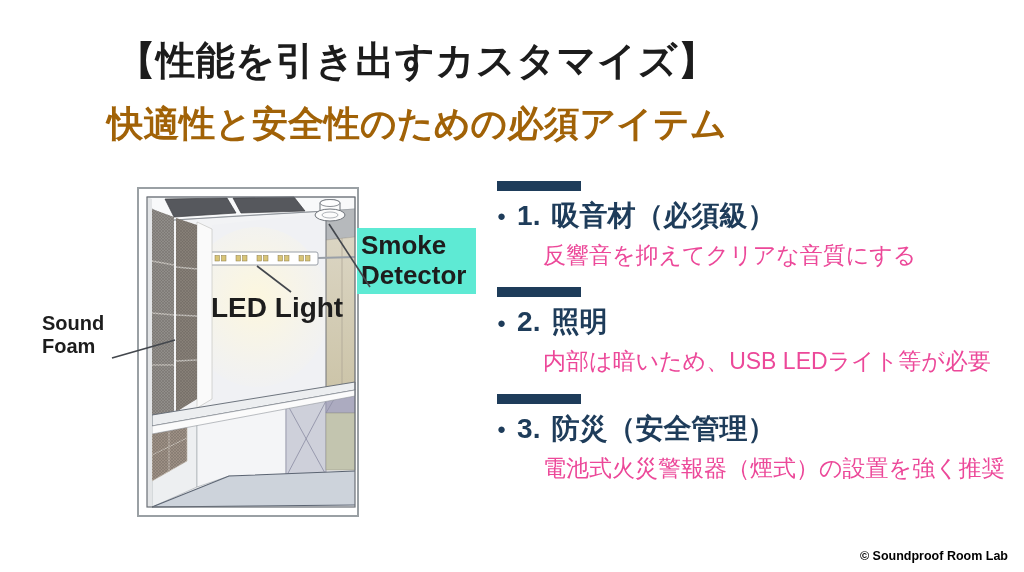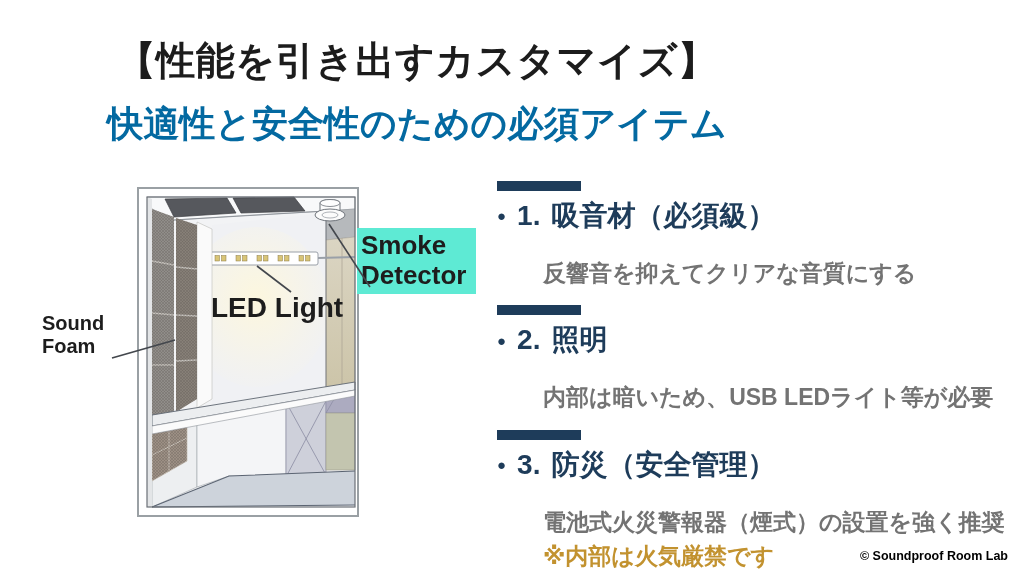--- a/index.html
+++ b/index.html
@@ -6,42 +6,42 @@
   body {
     width:1024px; height:572px;
     background:#ffffff;
     font-family:"Liberation Sans","DejaVu Sans",sans-serif;
     position:relative; overflow:hidden;
     color:#1b1b1b;
   }
   
   .title-block { position:absolute; top:34px; left:0; width:834px; text-align:center; }
   .title-l1 { font-size:39px; font-weight:800; letter-spacing:0.5px; color:#1c1c1c; }
-  .title-l2 { font-size:36px; font-weight:800; margin-top:12px; color:#0369a1; }
+  .title-l2 { font-size:36px; font-weight:800; margin-top:12px; color:#a16207; }
 
   
   .figure-box {
     position:absolute; left:137px; top:187px;
     width:218px; height:326px;
     border:2px solid #9aa0a4; background:#fff;
   }
   .figure-box svg { display:block; }
   .fig-label { position:absolute; font-weight:800; color:#1d1d1d; line-height:1.16; z-index:4; }
   .lbl-sound { left:42px; top:312px; font-size:20px; }
   .lbl-led   { left:211px; top:292px; font-size:28px; z-index:3; }
   .lbl-smoke { left:357px; top:228px; font-size:26px; background:#5eead4; padding:2px 10px 4px 4px; }
   .leader-overlay { position:absolute; left:0; top:0; width:1024px; height:572px; z-index:5; pointer-events:none; }
 
   
   .right-col { position:absolute; left:497px; top:181px; width:520px; }
   .section { margin-bottom:17px; }
   .bar { width:84px; height:10px; background:#1e3c5a; margin-bottom:8px; }
   .heading { display:flex; align-items:center; gap:11px; color:#1e3c5a; font-size:28px; font-weight:800; line-height:1.2; }
   .bullet { font-size:15px; line-height:1; color:#1e3c5a; }
-  .desc { margin:26px 0 0 46px; font-size:23px; font-weight:700; color:#737373; line-height:1.3; }
+  .desc { margin:8px 0 0 46px; font-size:23px; font-weight:400; color:#ec4899; line-height:1.3; }
   .note { margin:5px 0 0 46px; font-size:23px; font-weight:700; color:#c2922f; line-height:1.3; }
 
   
   .footer { position:absolute; right:16px; top:549px; font-size:12.5px; font-weight:700; color:#000000; }
 </style>
 </head>
 <body>
 
 <div class="title-block">
   <div class="title-l1">【性能を引き出すカスタマイズ】</div>
@@ -196,18 +196,17 @@
   </div>
 
   <div class="section">
     <div class="bar"></div>
     <div class="heading">
       <span class="bullet">●</span>
       <span>3.</span>
       <span>防災（安全管理）</span>
     </div>
     <div class="desc">電池式火災警報器（煙式）の設置を強く推奨</div>
-    <div class="note">※内部は火気厳禁です</div>
   </div>
 
 </div>
 
 <div class="footer">© Soundproof Room Lab</div>
 
 </body></html>

